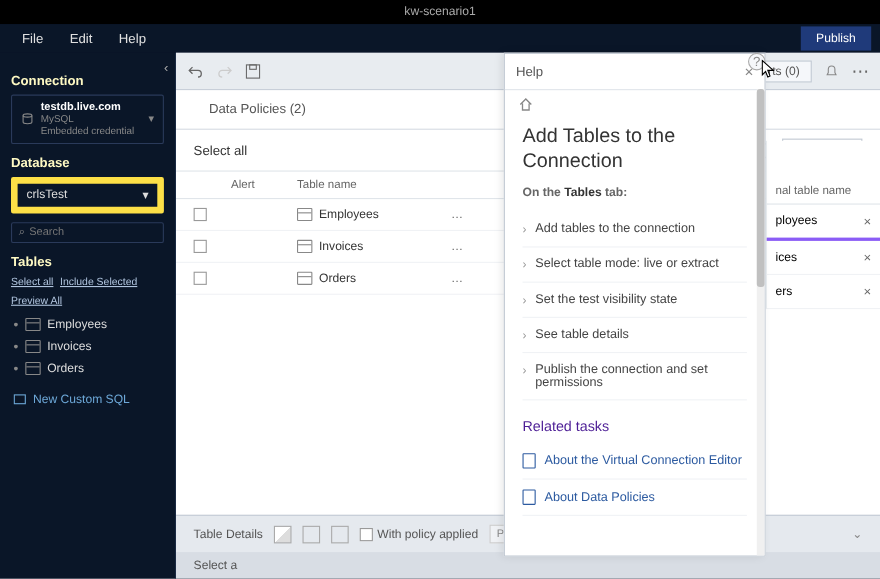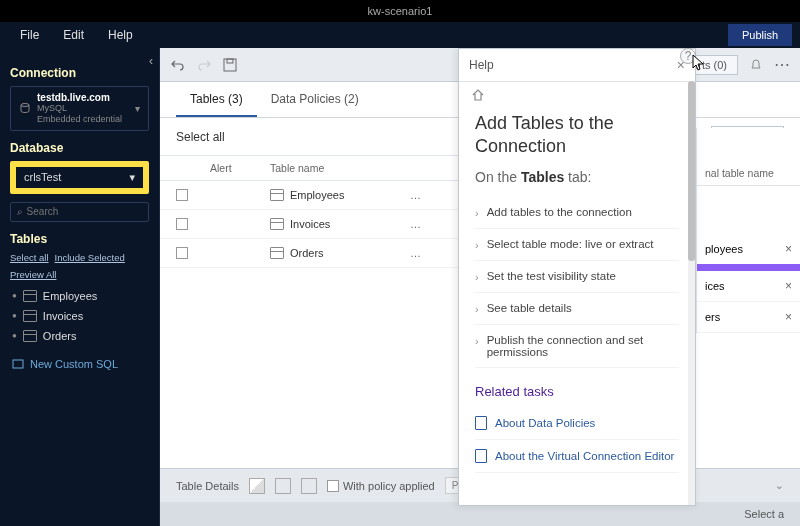--- a/index.html
+++ b/index.html
@@ -50,29 +50,29 @@
 .dots { color: #666; cursor: pointer; letter-spacing: 1px; }
 .toggle { width: 28px; height: 14px; background: #2c5aa0; border-radius: 7px; position: relative; cursor: pointer; }
 .toggle::after { content: '✓'; position: absolute; right: 1px; top: 1px; width: 12px; height: 12px; background: #fff; border-radius: 50%; font-size: 7px; color: #2c5aa0; display: flex; align-items: center; justify-content: center; }
 .orig-col { display: flex; align-items: center; justify-content: space-between; padding-right: 8px; }
 .x-btn { color: #666; cursor: pointer; font-size: 12px; }
 .bottom-bar { background: #e5e9ee; border-top: 1px solid #c5cdd6; padding: 8px 16px; display: flex; align-items: center; gap: 10px; font-size: 11px; color: #555; }
 .bb-icon { width: 16px; height: 16px; border: 1px solid #aaa; cursor: pointer; }
 .bb-chk { display: flex; align-items: center; gap: 4px; }
 .preview-btn { font-size: 10px; color: #888; border: 1px solid #ccc; padding: 2px 6px; background: #f0f2f5; }
 .bottom-expand { margin-left: auto; color: #888; cursor: pointer; }
-.select-strip { background: #d8dde4; padding: 6px 16px; font-size: 11px; color: #555; text-align: right; }
+.select-strip { background: #d8dde4; padding: 6px 16px; font-size: 11px; color: #555; text-align: left; }
 
 .help-panel { position: absolute; top: 48px; left: 458px; width: 238px; height: 458px; background: #fff; border: 1px solid #c0c8d2; box-shadow: -2px 0 8px rgba(0,0,0,0.1); display: flex; flex-direction: column; z-index: 50; }
 .help-head { display: flex; align-items: center; justify-content: space-between; padding: 8px 10px; border-bottom: 1px solid #e0e5ea; font-size: 12px; color: #555; }
 .help-close { cursor: pointer; color: #888; font-size: 14px; }
 .help-home { text-align: right; padding: 6px 12px; color: #888; cursor: pointer; }
 .help-body { padding: 4px 16px 12px; overflow-y: auto; flex: 1; }
 .help-title { font-size: 18px; color: #333; font-weight: 400; line-height: 1.3; margin-bottom: 10px; }
-.help-sub { font-size: 14px; color: #666; margin-bottom: 12px; }
+.help-sub { font-size: 11px; color: #666; margin-bottom: 12px; font-weight: bold; }
 .help-sub b { color: #333; }
 .help-item { display: flex; align-items: flex-start; gap: 8px; padding: 9px 0; font-size: 11.5px; color: #444; cursor: pointer; border-bottom: 1px solid #f0f2f5; }
 .help-item .arr { color: #999; font-size: 11px; margin-top: 1px; }
 .help-section { font-size: 13px; color: #4c1d95; margin: 16px 0 8px; }
 .help-link { display: flex; align-items: center; gap: 8px; padding: 9px 0; font-size: 11.5px; color: #2c5aa0; cursor: pointer; border-bottom: 1px solid #f0f2f5; }
 .doc-ico { width: 12px; height: 14px; border: 1px solid #2c5aa0; border-radius: 1px; position: relative; }
 .help-scroll { position: absolute; right: 0; top: 32px; bottom: 0; width: 7px; background: #f0f0f0; }
 .help-scroll-thumb { position: absolute; top: 0; width: 7px; height: 180px; background: #c0c0c0; border-radius: 3px; }
 .cursor-img { position: absolute; top: 54px; left: 692px; font-size: 14px; z-index: 60; pointer-events: none; }
 .q-icon { position: absolute; top: 48px; left: 680px; width: 16px; height: 16px; color: #888; font-size: 12px; border: 1px solid #aaa; border-radius: 50%; display: flex; align-items: center; justify-content: center; z-index: 55; cursor: pointer; background:#f5f7fa; }
@@ -167,21 +167,20 @@
       <button class="alerts-btn">Alerts (0)</button>
       <div class="tb-icon">
           <svg width="14" height="14" viewBox="0 0 14 14">
             <path d="M7 2a3 3 0 0 1 3 3v3l1 2H3l1-2V5a3 3 0 0 1 3-3z" fill="none" stroke="#888"></path>
           </svg>
         </div>
       <div class="tb-icon">⋯</div>
     </div>
 
     <div class="tabs">
-      <div class="tab active">Tables (3)</div>
       <div class="tab">Data Policies (2)</div>
     </div>
 
     <div class="grid-area">
       <div class="grid-header">
         <span class="select-all">Select all</span>
         <div class="gh-right">
           <div class="info-icon">i</div>
           <div class="live-select">
               <span>Live Only</span>
@@ -233,21 +232,21 @@
         <span class="dots">…</span>
         <div class="toggle"></div>
         <span>crls</span>
         <span></span>
       </div>
     </div>
 
     <div style="position:absolute; right:0; top:80px; width:104px; background:#fff; border-left:1px solid #e0e5ea;">
       <div style="height:33px"></div>
       <div style="padding:6px 8px; font-size:10.5px; color:#666; border-bottom:1px solid #e0e5ea;">nal table name</div>
-      <div class="orig-col" style="padding:8px; font-size:11px; border-bottom:7px solid #8b5cf6;margin-top:48px;">
+      <div class="orig-col" style="padding:8px; font-size:11px; border-bottom:3px solid #8b5cf6;">
           <span>ployees</span>
           <span class="x-btn">×</span>
         </div>
       <div class="orig-col" style="padding:8px; font-size:11px; border-bottom:1px solid #f0f2f5;">
           <span>ices</span>
           <span class="x-btn">×</span>
         </div>
       <div class="orig-col" style="padding:8px; font-size:11px; border-bottom:1px solid #f0f2f5;">
           <span>ers</span>
           <span class="x-btn">×</span>
@@ -303,25 +302,25 @@
         <span class="arr">›</span>
         <span>See table details</span>
       </div>
     <div class="help-item">
         <span class="arr">›</span>
         <span>Publish the connection and set permissions</span>
       </div>
     <div class="help-section">Related tasks</div>
     <div class="help-link">
         <span class="doc-ico"></span>
-        <span>About Data Policies</span>
+        <span>About the Virtual Connection Editor</span>
       </div>
     <div class="help-link">
         <span class="doc-ico"></span>
-        <span>About the Virtual Connection Editor</span>
+        <span>About Data Policies</span>
       </div>
   </div>
   <div class="help-scroll">
       <div class="help-scroll-thumb"></div>
     </div>
 </div>
 
 <div class="cursor-img">
   <svg width="14" height="18" viewBox="0 0 14 18">
       <path d="M1 1l0 13 3-3 2 5 2-1-2-5 5 0z" fill="#fff" stroke="#000" stroke-width="1"></path>

